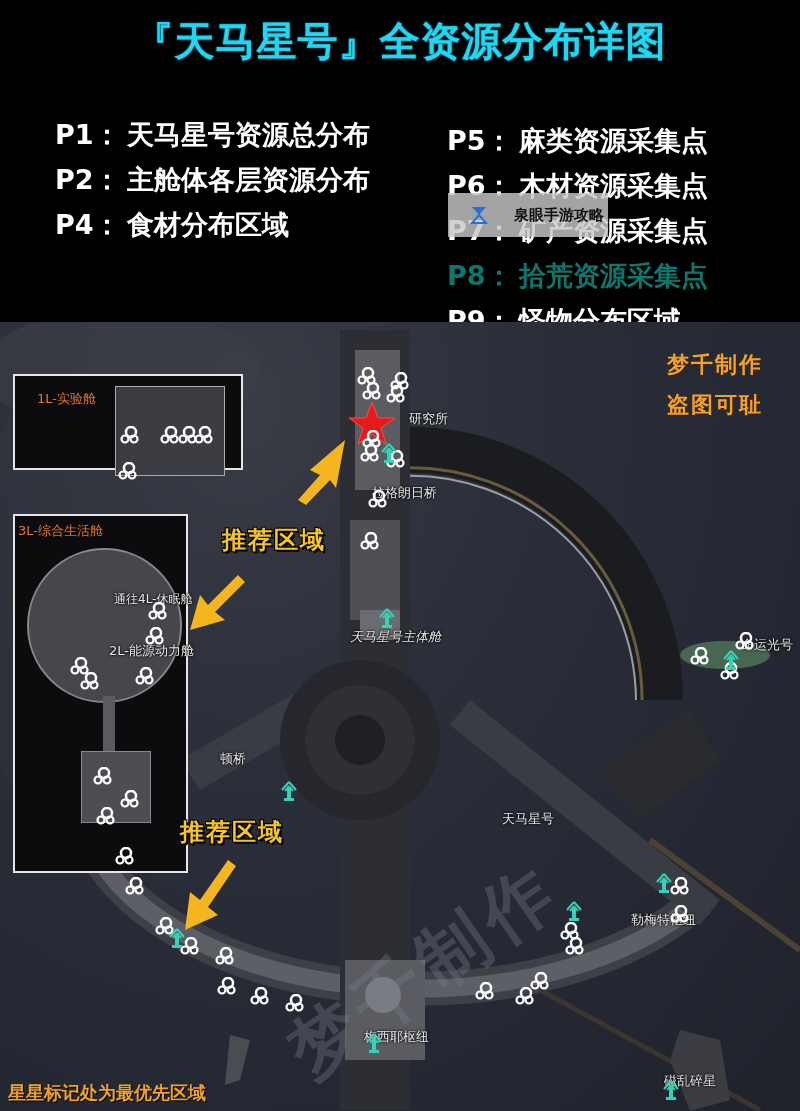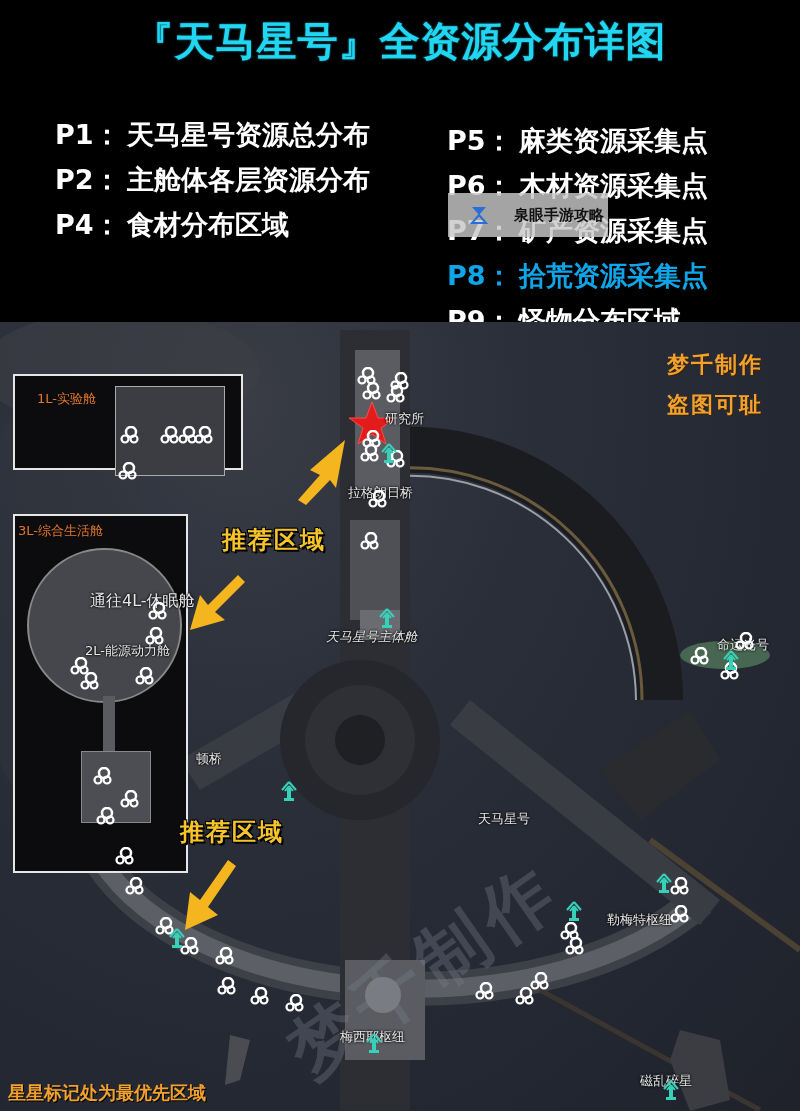--- a/index.html
+++ b/index.html
@@ -15,39 +15,40 @@
   }
   .legend-col { position: absolute; }
   .legend-col.left { left: 55px; top: 112px; }
   .legend-col.right { left: 447px; top: 86px; margin-top: 32px; }
   .legend-item {
     color: #ffffff; font-size: 27px; font-weight: bold; height: 45px; line-height: 45px;
     white-space: nowrap;
   }
   .legend-col.left .legend-item { height: 45px; }
   .legend-item .code { display: inline-block; width: 72px; }
-  .legend-item.highlight { color: #0ea5e9; }
+  .legend-item.highlight { color: #0f766e; }
 
   .watermark-badge {
     position: absolute; left: 448px; top: 193px; width: 160px; height: 44px;
     background: rgba(200,200,200,0.82); display: flex; align-items: center; gap: 24px; padding-left: 20px;
   }
   .watermark-badge .wm-text { color: #111; font-size: 15px; font-weight: bold; }
   .wm-logo { width: 22px; height: 22px; }
 
   
   .map {
     position: absolute; left: 0; top: 322px; width: 800px; height: 789px; overflow: hidden;
     background: radial-gradient(ellipse at 30% 10%, #3a3d46 0%, #2b2f3a 35%, #262a35 60%, #1f222b 100%);
   }
   .map-svg { position: absolute; left: 0; top: 0; }
 
   .loc-label {
     position: absolute; color: #e8e8e8; font-size: 13px; white-space: nowrap;
     text-shadow: 0 0 3px #000, 0 0 2px #000;
+    margin-left: 24px;
   }
   .credit {
     position: absolute; color: #f2a12e; font-size: 22px; font-weight: bold; letter-spacing: 2px;
     text-shadow: 1px 1px 0 #3a2200;
   }
   .recommend {
     position: absolute; color: #f7c52b; font-size: 24px; font-weight: bold; letter-spacing: 2px;
     text-shadow: 2px 2px 0 #000, -1px -1px 0 #000, 1px -1px 0 #000, -1px 1px 0 #000;
   }
   .footer-note {
@@ -148,21 +149,21 @@
   <div class="inset" style="left:13px; top:52px; width:230px; height:96px;">
     <div class="inset-title" style="left:22px; top:14px;">1L-实验舱</div>
     <div style="position:absolute; left:100px; top:10px; width:110px; height:90px; border:1px solid #aaa; background:#3c3d42;"></div>
   </div>
 
   <div class="inset" style="left:13px; top:192px; width:175px; height:359px;">
     <div class="inset-title" style="left:3px; top:6px;">3L-综合生活舱</div>
     <div style="position:absolute; left:12px; top:32px; width:155px; height:155px; border-radius:50%; background:#45474c; border:2px solid #888;"></div>
     <div style="position:absolute; left:88px; top:180px; width:12px; height:55px; background:#5a5b60;"></div>
     <div style="position:absolute; left:66px; top:235px; width:70px; height:72px; background:#4d4e53; border:1px solid #888;"></div>
-    <div class="loc-label" style="left:75px; top:75px; font-size:16px;">通往4L-休眠舱</div>
+    <div class="loc-label" style="left:75px; top:75px; font-size:12px;">通往4L-休眠舱</div>
     <div class="loc-label" style="left:70px; top:126px; font-size:13px;">2L-能源动力舱</div>
   </div>
 
   <div class="credit" style="left:667px; top:28px;">梦千制作</div>
   <div class="credit" style="left:667px; top:68px;">盗图可耻</div>
 
   <div class="recommend" style="left:222px; top:202px;">推荐区域</div>
   <div class="recommend" style="left:180px; top:494px;">推荐区域</div>
 
   <div class="loc-label" style="left:385px; top:88px;">研究所</div>

